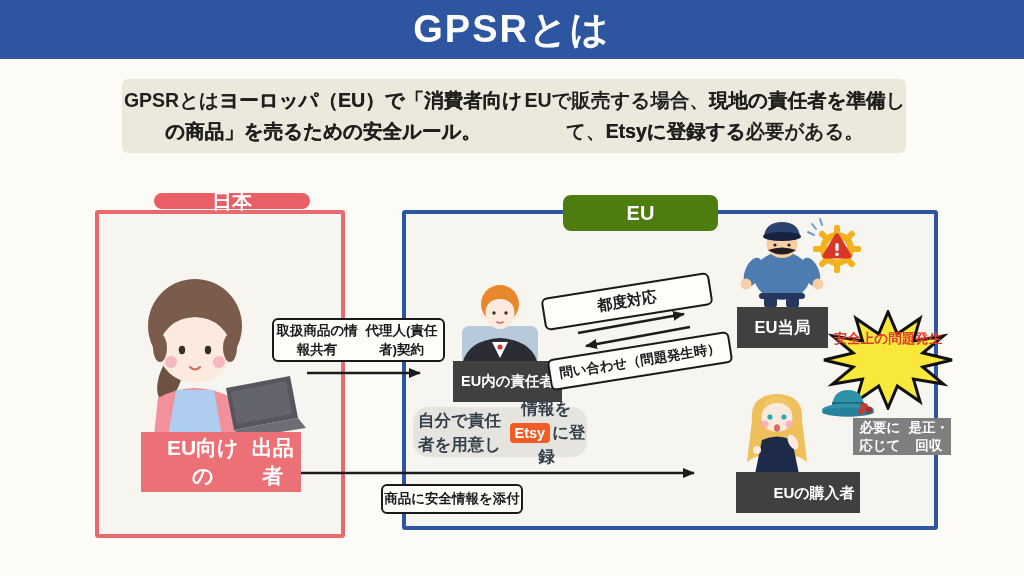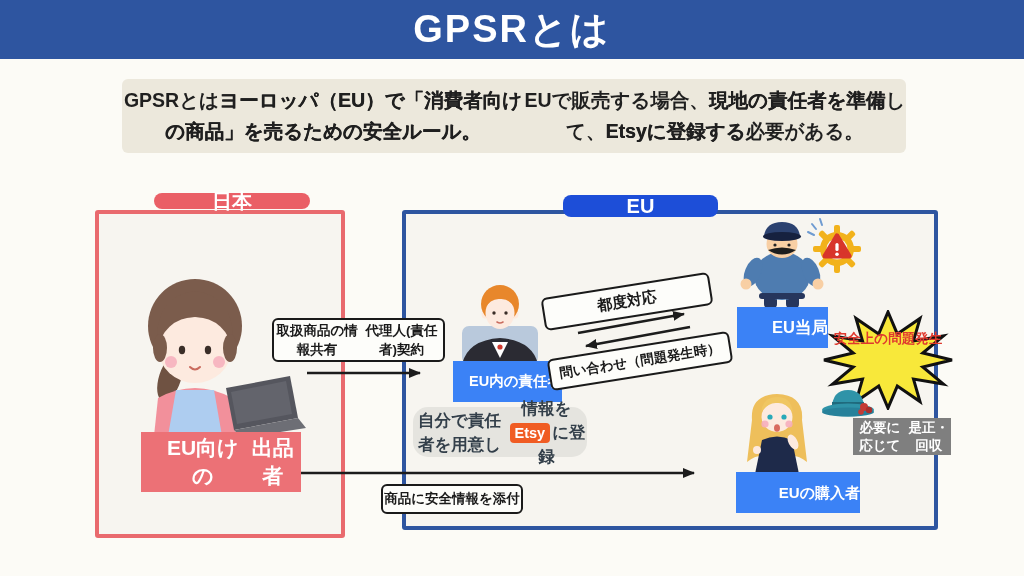--- a/index.html
+++ b/index.html
@@ -14,23 +14,23 @@
   .header .title{font-size:38px;font-weight:700;color:#fff;letter-spacing:2px;}
   
   .intro{left:122px;top:79px;width:784px;height:74px;background:#ece8dc;border-radius:6px;
          color:#1f1f1f;font-size:19.5px;font-weight:700;line-height:31px;z-index:2;}
   
   .zone{box-sizing:border-box;border-radius:3px;background:#f7f5f0;z-index:1;}
   .japan-zone{left:95px;top:210px;width:250px;height:328px;border:4px solid #e96a6e;}
   .eu-zone{left:402px;top:210px;width:536px;height:320px;border:4px solid #2e55a0;}
   .tab{border-radius:8px;z-index:5;font-weight:700;color:#fff;font-size:20px;}
   .japan-tab{left:154px;top:193px;width:156px;height:16px;background:#ea5f66;align-items:center;}
-  .eu-tab{left:563px;top:195px;width:155px;height:22px;background:#1d4ed8;}
-  
-  .plate{background:#3b82f6;color:#fff;font-weight:700;z-index:5;line-height:19px;justify-content:flex-end;}
+  .eu-tab{left:563px;top:195px;width:155px;height:36px;background:#4d7c0f;}
+  
+  .plate{background:#404040;color:#fff;font-weight:700;z-index:5;line-height:19px;}
   .seller-plate{left:141px;top:432px;width:140px;height:60px;background:#ec7176;color:#fff;
                 font-weight:700;font-size:21px;line-height:28px;z-index:5;padding-left:20px;}
   
   .callout{box-sizing:border-box;background:#fdfdfa;border:2px solid #1a1a1a;border-radius:6px;
            font-weight:700;color:#1a1a1a;z-index:5;}
   .tilted{transform:rotate(-9deg);}
   
   .etsy-note{left:413px;top:407px;width:174px;height:50px;background:#e5e4df;border-radius:15px;
              color:#333f4a;font-weight:700;font-size:16.5px;line-height:24px;z-index:5;}
   .etsy-badge{display:inline-block;background:#f05c23;color:#fff;border-radius:4px;

